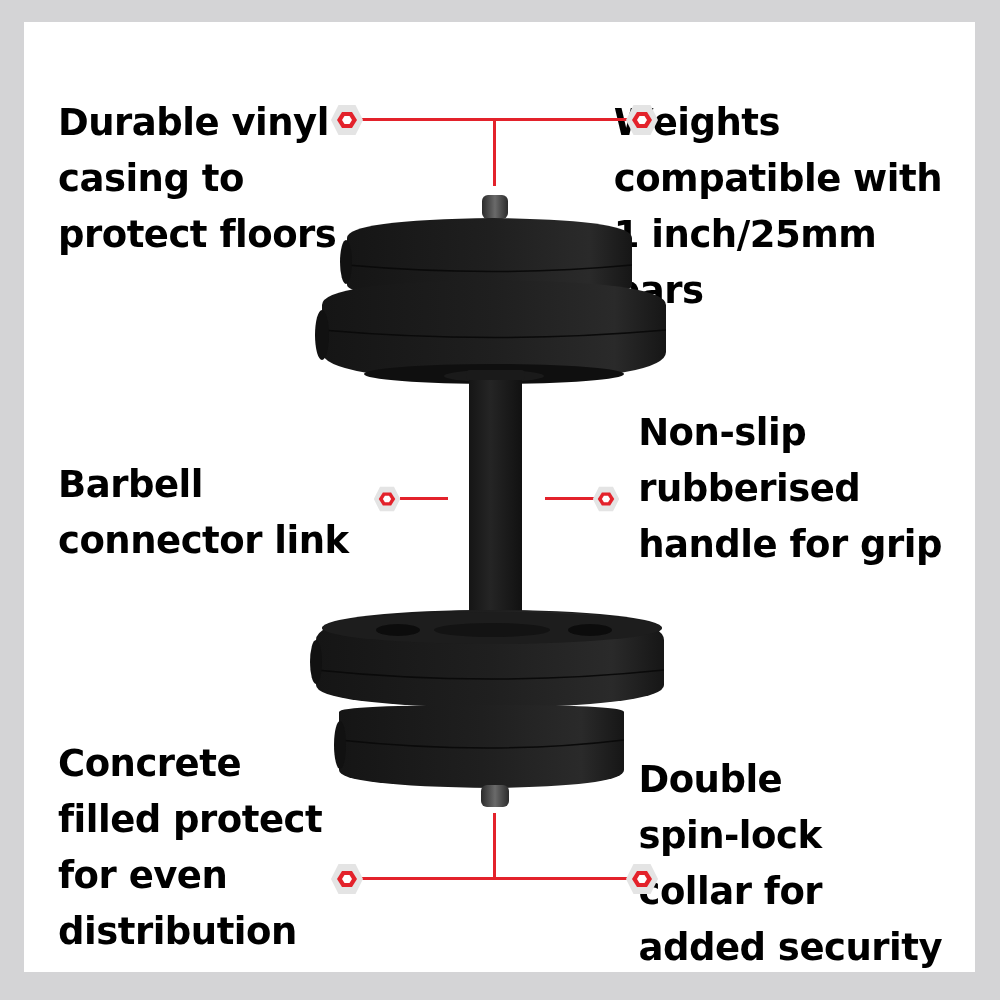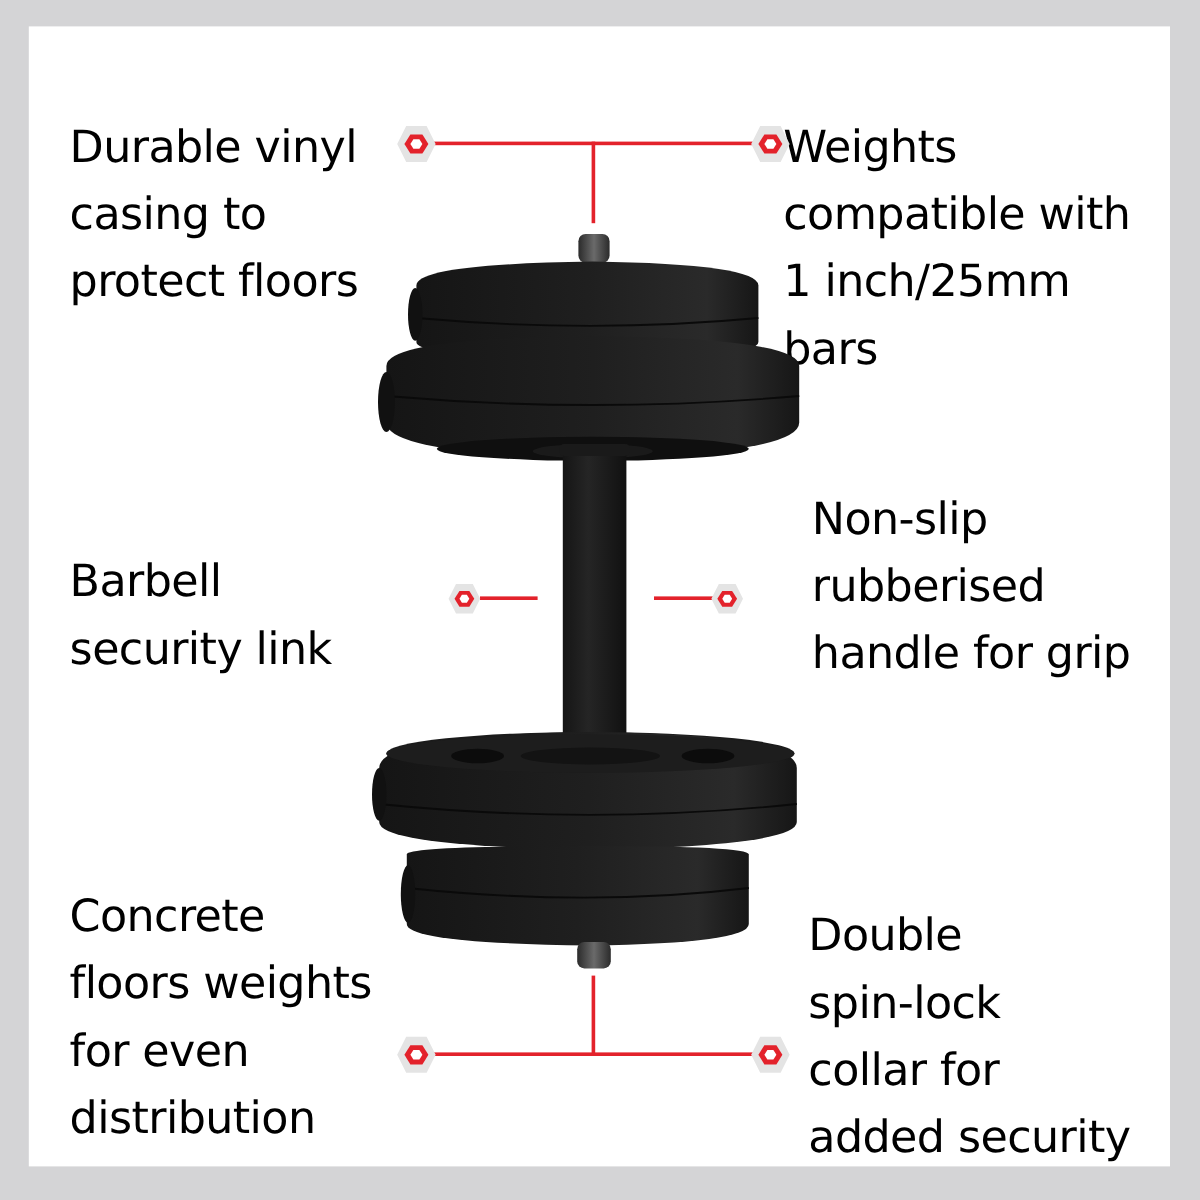--- a/index.html
+++ b/index.html
@@ -13,21 +13,21 @@
       position: absolute; left: 24px; top: 22px;
       width: 951px; height: 950px;
       background: #ffffff;
     }
     .label {
       position: absolute;
       color: #000000;
       font-size: 37px;
       line-height: 56px;
       letter-spacing: -0.5px;
-      font-weight: 400;
+      font-weight: 700;
       white-space: pre-line;
     }
     .label.left { text-align: left; }
     .label.right { text-align: left; }
     .line { position: absolute; background: #e3222b; }
     .hex { position: absolute; }
     svg { display: block; }
   </style>
 </head>
 <body>
@@ -35,26 +35,26 @@
 <div class="card"></div>
 
 <div class="label left" style="left:58px; top:95px;">Durable vinyl
 casing to
 protect floors</div>
 <div class="label right" style="right:58px; top:95px;">Weights
 compatible with
 1 inch/25mm
 bars</div>
 <div class="label left" style="left:58px; top:457px;">Barbell
-security link</div>
+connector link</div>
 <div class="label right" style="right:58px; top:405px;">Non-slip
 rubberised
 handle for grip</div>
 <div class="label left" style="left:58px; top:736px;">Concrete
-floors weights
+filled protect
 for even
 distribution</div>
 <div class="label right" style="right:58px; top:736px;margin-top:16px;">Double
 spin-lock
 collar for
 added security</div>
 
 <div class="line" style="left:360px; top:118px; width:268px; height:3px;"></div>
 <div class="line" style="left:493px; top:118px; width:3px; height:68px;"></div>
 

